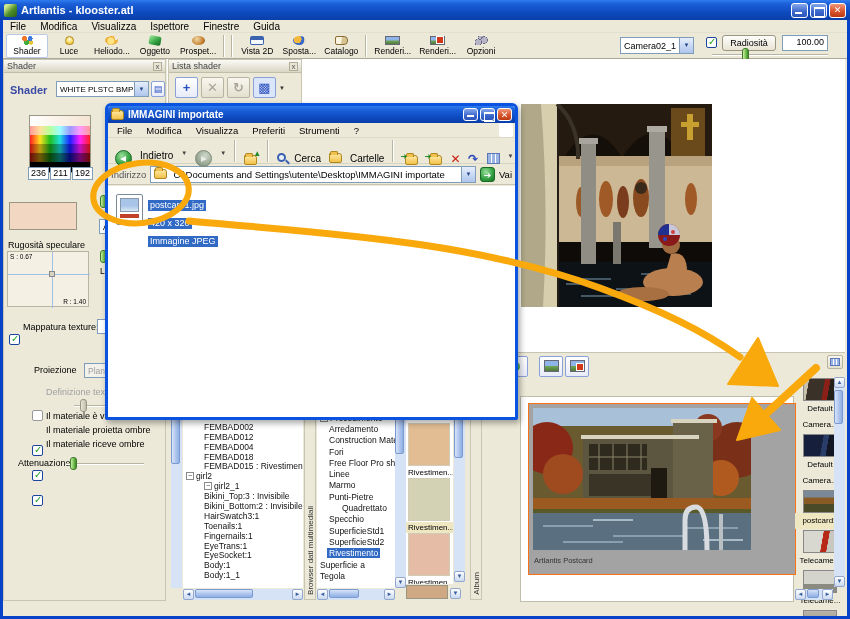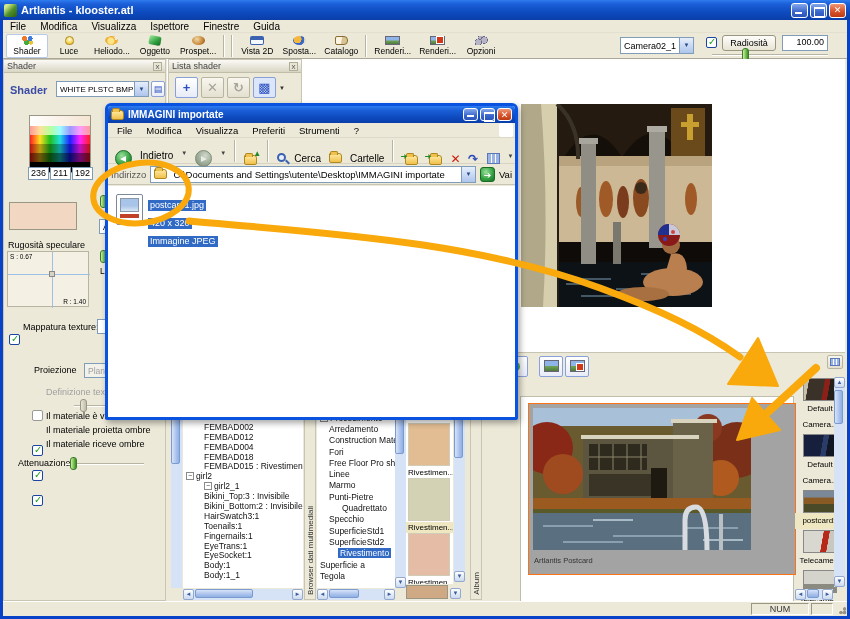--- a/index.html
+++ b/index.html
@@ -477,21 +477,21 @@
         </div>
         <div class="trow" style="height: 11.3px; padding-left: 12px;">
           <span class="tlab">Specchio</span>
         </div>
         <div class="trow" style="height: 11.3px; padding-left: 12px;">
           <span class="tlab">SuperficieStd1</span>
         </div>
         <div class="trow" style="height: 11.3px; padding-left: 12px;">
           <span class="tlab">SuperficieStd2</span>
         </div>
-        <div class="trow sel" style="height: 11.3px; padding-left: 21px;">
+        <div class="trow sel" style="height: 11.3px; padding-left: 10px;">
           <span class="tlab">Rivestimento</span>
         </div>
         <div class="trow" style="height: 11.3px; padding-left: 3px;">
           <span class="tlab">Superficie a</span>
         </div>
         <div class="trow" style="height: 11.3px; padding-left: 3px;">
           <span class="tlab">Tegola</span>
         </div>
       </div>
     <div class="sbtrack" style="left:228px;top:60px;width:11px;height:176px;">
@@ -587,26 +587,20 @@
       <div class="sbthumb" style="left:0;top:13px;width:9px;height:34px;"></div>
       <div class="sba" style="left:0;bottom:0;">▼</div>
     </div>
     <div class="sbtrack sbh" style="left:312px;top:236px;width:38px;height:11px;">
       <div class="sba" style="left:0;top:0;">◄</div>
       <div class="sbthumb" style="left:12px;top:0;width:12px;height:9px;"></div>
       <div class="sba" style="right:0;top:0;">►</div>
     </div>
   </div>
 
-  <div id="statusbar">
-    <div class="scell" style="flex:1;border:0;"></div>
-    <div class="scell" style="width:58px;text-align:center;line-height:11px;">NUM</div>
-    <div class="scell" style="width:22px;"></div>
-    <div class="grip"></div>
-  </div>
 
   <div id="explorer">
     <div id="xtitle">
       <span class="folder" style="margin-right:4px;"></span>
       <span>IMMAGINI importate</span>
       <span class="spacer"></span>
       <span class="xpbtn min" style="width:15px;height:13px;"></span>
       <span class="xpbtn max" style="width:15px;height:13px;"></span>
       <span class="xpbtn close" style="width:15px;height:13px;"></span>
     </div>

